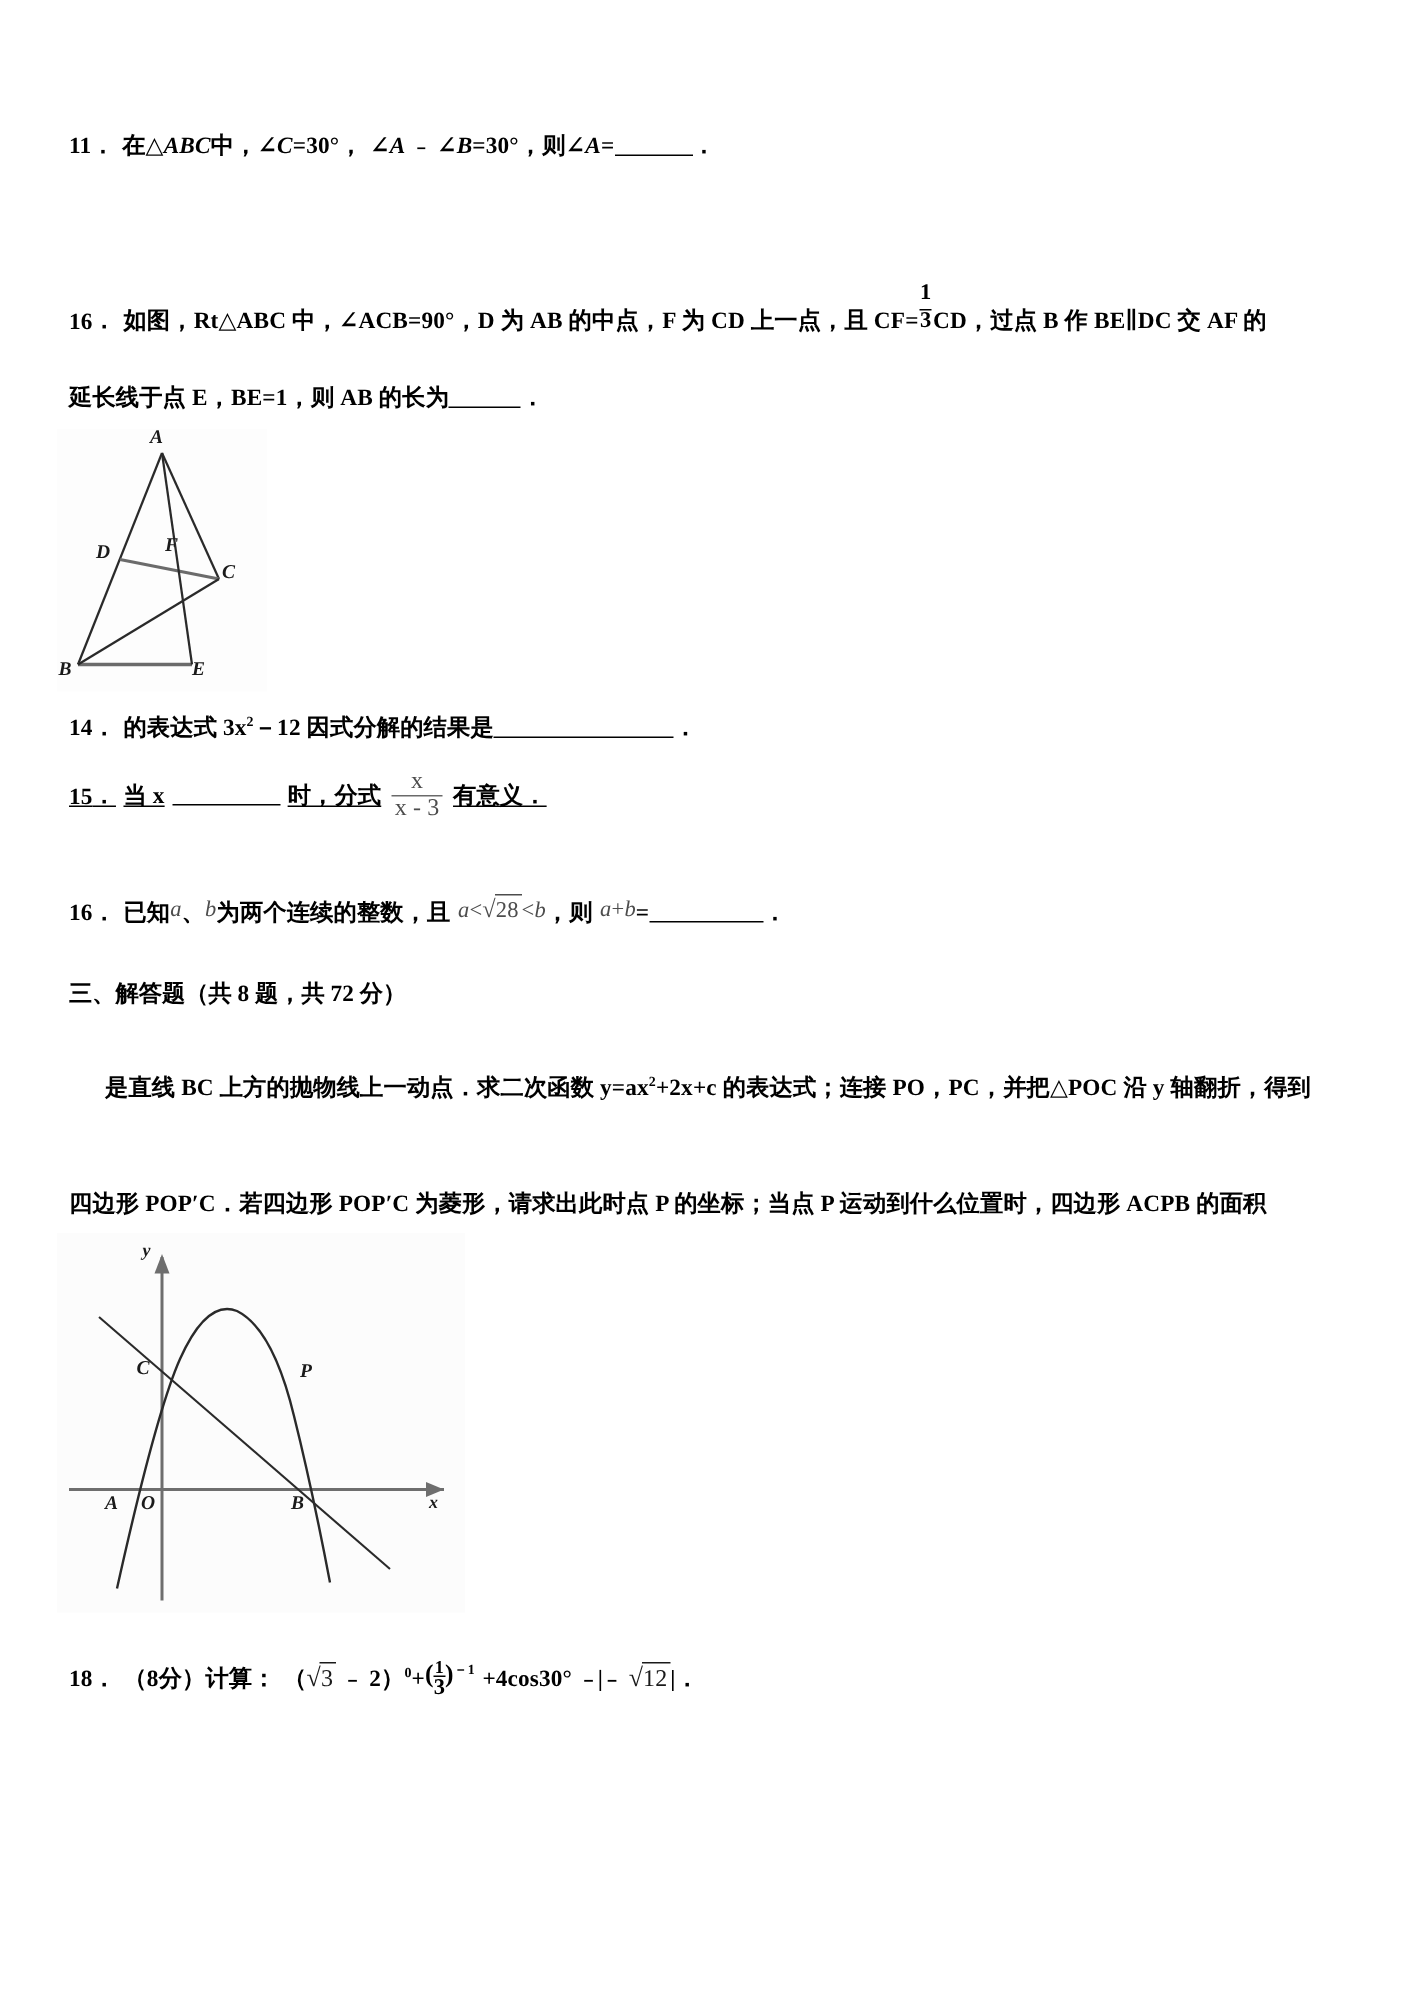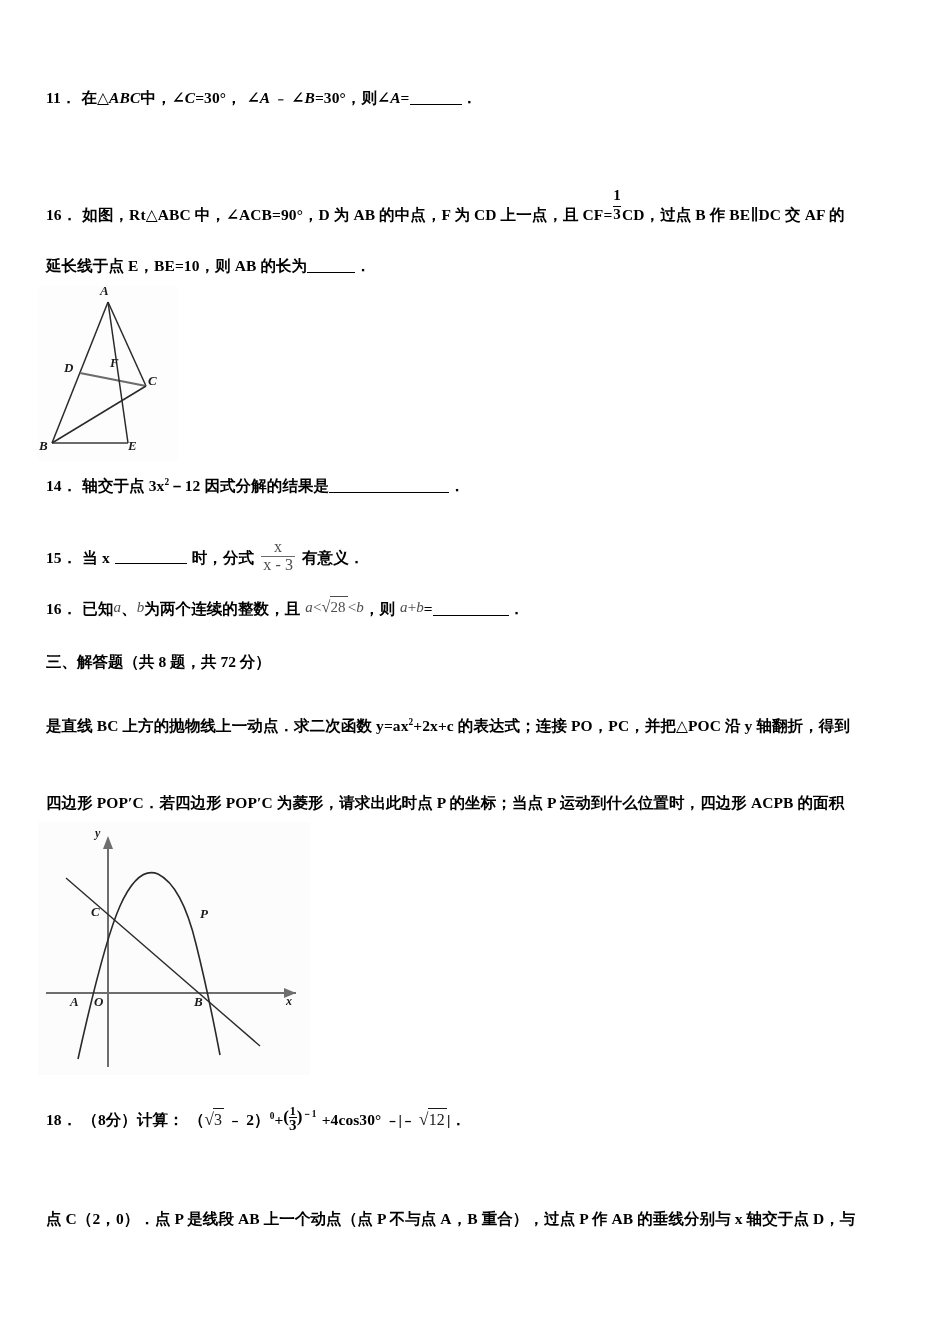--- a/index.html
+++ b/index.html
@@ -144,21 +144,21 @@
   <div class="line" style="top:88px;">
     <span class="num">11</span><span>．</span><span class="sp"></span><span>在△</span><span class="mi">ABC</span><span>中，</span><span>∠</span><span class="mi">C</span><span>=30°，</span><span class="sp"></span><span>∠</span><span class="mi">A</span><span class="sp"></span><span style="font-size:11px;">－</span><span class="sp"></span><span>∠</span><span class="mi">B</span><span>=30°，则</span><span>∠</span><span class="mi">A</span><span>=</span><span class="blank b1"></span><span>．</span>
   </div>
 
 
   <div class="line" style="top:196px;">
     <span class="num">16</span><span>．</span><span class="sp"></span><span>如图，Rt△ABC 中，∠ACB=90°，D 为 AB 的中点，F 为 CD 上一点，且 CF=</span><span class="frac13"><span class="nu">1</span><span class="de">3</span></span><span>CD，过点 B 作 BE</span><span>∥</span><span>DC 交 AF 的</span>
   </div>
 
   <div class="line" style="top:256px;">
-    <span>延长线于点 E，BE=10，则 AB 的长为</span><span class="blank b3"></span><span>．</span>
+    <span>延长线于点 E，BE=1，则 AB 的长为</span><span class="blank b3"></span><span>．</span>
   </div>
 
   <div class="figure" style="left:38px; top:286px; width:140px; height:175px;">
     <svg width="140" height="175" viewBox="0 0 140 175">
 
       <line x1="70" y1="16" x2="14" y2="157" stroke="#2a2a2a" stroke-width="1.5"></line>
       <line x1="70" y1="16" x2="108" y2="100" stroke="#2a2a2a" stroke-width="1.5"></line>
 
       <line x1="42" y1="87" x2="108" y2="100" stroke="#6b6b6b" stroke-width="2.2"></line>
 
@@ -170,34 +170,34 @@
     </svg>
     <span class="flabel" style="left:62px; top:-3px; font-size:13px;">A</span>
     <span class="flabel" style="left:26px; top:74px; font-size:13px;">D</span>
     <span class="flabel" style="left:72px; top:69px; font-size:13px;">F</span>
     <span class="flabel" style="left:110px; top:87px; font-size:13px;">C</span>
     <span class="flabel" style="left:1px; top:152px; font-size:13px;">B</span>
     <span class="flabel" style="left:90px; top:152px; font-size:13px;">E</span>
   </div>
 
   <div class="line" style="top:476px;">
-    <span class="num">14</span><span>．</span><span class="sp"></span><span>轴交于点 3x</span><span class="supsm">2</span><span>－12 因式分解的结果是</span><span class="blank b4"></span><span>．</span>
-  </div>
-
-  <div class="line" style="top:539px;">
+    <span class="num">14</span><span>．</span><span class="sp"></span><span>的表达式 3x</span><span class="supsm">2</span><span>－12 因式分解的结果是</span><span class="blank b4"></span><span>．</span>
+  </div>
+
+  <div class="line" style="top:513px;text-decoration:underline;">
     <span class="num">15</span><span>．</span><span class="sp"></span><span>当 x</span><span class="sp"></span><span class="blank b5"></span><span class="sp"></span><span>时，分式</span><span class="sp"></span><span class="frac15 mathlite-up"><span class="nu">x</span><span class="de"><span>x</span> <span>- 3</span></span></span><span class="sp"></span><span>有意义．</span>
   </div>
 
   <div class="line" style="top:596px;">
     <span class="num">16</span><span>．</span><span class="sp"></span><span>已知</span><span class="mathlite" style="font-size:15px; vertical-align:0.18em;">a</span><span>、</span><span class="mathlite" style="font-size:15px; vertical-align:0.18em;">b</span><span>为两个连续的整数，且</span><span class="sp"></span><span class="mathlite" style="font-size:15px; vertical-align:0.15em;">a</span><span class="mathlite-up" style="font-size:15px; vertical-align:0.15em;">&lt;</span><span class="sqrt mathlite-up" style="font-size:15px; vertical-align:0.15em;"><span class="rad">√</span><span class="rnd">28</span></span><span class="mathlite-up" style="font-size:15px; vertical-align:0.15em;">&lt;</span><span class="mathlite" style="font-size:15px; vertical-align:0.15em;">b</span><span>，则</span><span class="sp"></span><span class="mathlite" style="font-size:15px; vertical-align:0.18em;">a</span><span class="mathlite-up" style="font-size:15px; vertical-align:0.18em;">+</span><span class="mathlite" style="font-size:15px; vertical-align:0.18em;">b</span><span>=</span><span class="blank b6"></span><span>．</span>
   </div>
 
   <div class="sec-head" style="top:652px;">三、解答题（共 8 题，共 72 分）</div>
 
-  <div class="line" style="top:716px;">
+  <div class="line" style="top:716px;margin-left:24px;">
     <span>是直线 BC 上方的抛物线上一动点．求二次函数 y=ax</span><span class="supsm">2</span><span>+2x+c 的表达式；连接 PO，PC，并把△POC 沿 y 轴翻折，得到</span>
   </div>
   <div class="line" style="top:752px;margin-top:41px;">四边形 POP′C．若四边形 POP′C 为菱形，请求出此时点 P 的坐标；当点 P 运动到什么位置时，四边形 ACPB 的面积</div>
 
   <div class="figure" style="left:38px; top:822px; width:272px; height:253px; background:#fcfcfc;">
     <svg width="272" height="253" viewBox="0 0 272 253">
 
       <line x1="8" y1="171" x2="258" y2="171" stroke="#6e6e6e" stroke-width="2"></line>
       <polygon points="258,171 246,166 246,176" fill="#6e6e6e"></polygon>
 
@@ -214,15 +214,14 @@
     <span class="flabel" style="left:53px; top:82px; font-size:13px;">C</span>
     <span class="flabel" style="left:162px; top:84px; font-size:13px;">P</span>
     <span class="flabel" style="left:32px; top:172px; font-size:13px;">A</span>
     <span class="flabel" style="left:156px; top:172px; font-size:13px;">B</span>
   </div>
 
   <div class="line" style="top:1105px;">
     <span class="num">18</span><span>．</span><span class="sp"></span><span>（8分）</span><span>计算：</span><span class="sp"></span><span>（</span><span class="sqrt mathlite-up" style="font-size:16px;color:#1a1a1a;"><span class="rad">√</span><span class="rnd">3</span></span><span class="sp"></span><span style="font-size:12px;">－</span><span class="sp"></span><span>2）</span><span class="supsm">0</span><span>+</span><span style="font-size:17px; vertical-align:0.18em;">(</span><span class="frac18"><span class="nu">1</span><span class="de">3</span></span><span style="font-size:17px; vertical-align:0.18em;">)</span><span class="supsm" style="vertical-align:0.9em;">－1</span><span class="sp"></span><span>+4cos30°</span><span class="sp"></span><span style="font-size:12px;">－</span><span>|</span><span style="font-size:12px;">－</span><span class="sp"></span><span class="sqrt mathlite-up" style="font-size:16px;color:#1a1a1a;"><span class="rad">√</span><span class="rnd">12</span></span><span>|．</span>
   </div>
 
-  <div class="line" style="top:1209px;">点 C（2，0）．点 P 是线段 AB 上一个动点（点 P 不与点 A，B 重合），过点 P 作 AB 的垂线分别与 x 轴交于点 D，与</div>
 
 </div>
 
 </body></html>

